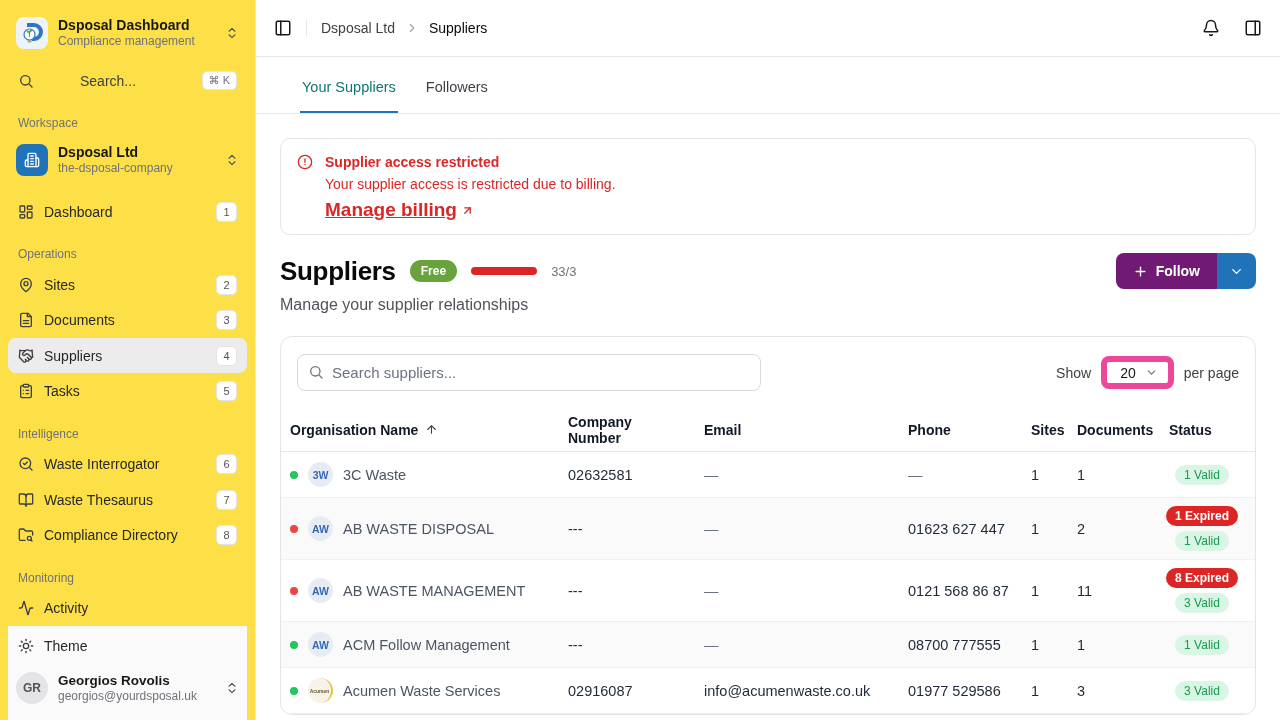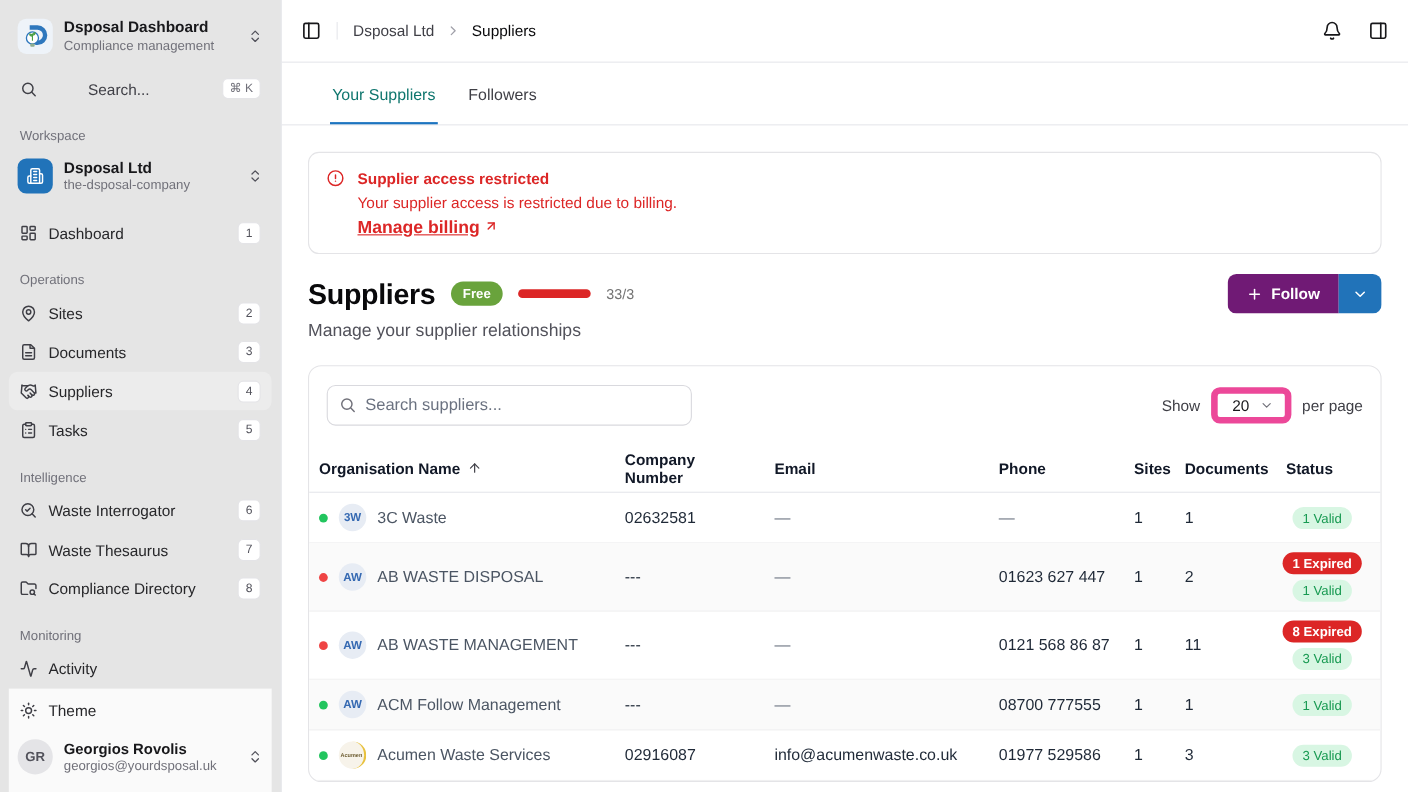--- a/index.html
+++ b/index.html
@@ -1,21 +1,21 @@
 <!DOCTYPE html>
 <html><head>
 <meta charset="utf-8">
 <style>
   * { margin:0; padding:0; box-sizing:border-box; }
   html,body { width:1280px; height:720px; overflow:hidden; background:#fff;
     font-family:"Liberation Sans", sans-serif; color:#18181b; }
   .app { display:flex; width:1280px; height:720px; }
 
   
-  .sidebar { width:256px; min-width:256px; height:720px; background:#e5e5e5;
+  .sidebar { width:256px; min-width:256px; height:720px; background:#fde047;
     border-right:1px solid #e5e7eb; display:flex; flex-direction:column; padding:12px 8px 0; }
   .side-scroll { flex:1; overflow:hidden; display:flex; flex-direction:column; }
   .app-header { display:flex; align-items:center; gap:10px; padding:4px 8px 0; margin-bottom:16px; cursor:pointer; }
   .app-logo { width:32px; height:32px; border-radius:8px; background:#eef3f9; display:flex; align-items:center; justify-content:center; flex-shrink:0; }
   .app-titles { flex:1; min-width:0; }
   .app-title { font-size:14px; font-weight:700; color:#18181b; line-height:17px; }
   .app-sub { font-size:12px; color:#71717a; line-height:15px; }
   .chevrons { color:#52525b; flex-shrink:0; }
   .search-row { display:flex; align-items:center; gap:10px; padding:6px 10px; margin:0 0 18px; color:#3f3f46; cursor:pointer; }
   .search-row .label { flex:1; font-size:14px; color:#3f3f46;margin-left:36px; }
@@ -53,38 +53,38 @@
   .tabsbar { height:57px; border-bottom:1px solid #e5e7eb; display:flex; align-items:flex-end; padding:0 24px; gap:26px; }
   .tab { font-size:14.5px; padding:17px 2px 16px; border-bottom:2px solid transparent; color:#3f3f46; cursor:pointer; }
   .tab.active { color:#0f766e; border-bottom-color:#1c74c0; font-weight:500;margin-left:20px; }
 
   .content { flex:1; overflow:hidden; padding:24px 24px 0; }
 
   .alert { border:1px solid #e4e4e7; border-radius:10px; padding:13px 16px; display:flex; gap:12px; margin-bottom:18px; }
   .alert .aicon { color:#dc2626; padding-top:2px; }
   .alert-title { font-size:14px; font-weight:700; color:#dc2626; line-height:20px; }
   .alert-msg { font-size:14px; color:#dc2626; line-height:21px; margin-top:2px; }
-  .alert-link { display:inline-flex; gap:4px; margin-top:4px; font-size:16px; font-weight:700;
+  .alert-link { display:inline-flex; align-items:center; gap:4px; margin-top:4px; font-size:19px; font-weight:700;
     color:#dc2626; text-decoration:underline; cursor:pointer; }
 
   .page-head { display:flex; align-items:center; justify-content:space-between; }
   .page-head-left { display:flex; align-items:center; gap:14px; }
   .page-title { font-size:26px; font-weight:700; color:#09090b; letter-spacing:-0.3px; }
   .plan-badge { background:#69a33c; color:#fff; font-size:12px; font-weight:600; border-radius:999px; padding:4px 11px; }
   .quota-bar { width:66px; height:8px; border-radius:4px; background:#dc2626; }
   .quota-text { font-size:13px; color:#737373; }
   .follow-btn { display:flex; height:36px; border-radius:8px; overflow:hidden; cursor:pointer; }
   .follow-main { background:#701a75; color:#fff; display:flex; align-items:center; gap:8px; padding:0 17px;
     font-size:14px; font-weight:600; }
   .follow-caret { width:39px; background:#2173b9; color:#fff; display:flex; align-items:center; justify-content:center; }
   .page-sub { font-size:16px; color:#52525b; margin-top:7px; }
 
   .card { margin-top:22px; border:1px solid #e4e4e7; border-radius:12px; overflow:hidden; }
   .card-toolbar { display:flex; align-items:center; justify-content:space-between; padding:17px 16px; }
-  .search-box { position:relative; width:332px;border-radius:17px; }
+  .search-box { position:relative; width:464px;border-radius:17px; }
   .search-box .sicon { position:absolute; left:11px; top:10px; color:#71717a; }
   .search-box input { width:100%; height:37px; border:1px solid #d9d9de; border-radius:8px; padding:0 12px 0 34px;
     font-size:15px; color:#18181b; outline:none; background:#fff; font-family:"Liberation Sans", sans-serif; }
   .search-box input::placeholder { color:#6b7280; }
   .pagesize { display:flex; align-items:center; gap:10px; font-size:14px; color:#3f3f46; }
   .select { display:flex; align-items:center; gap:9px; border:6px solid #ec4899; border-radius:8px;
     height:33px; padding:0 10px 0 13px; font-size:14px; color:#18181b; cursor:pointer; }
   .select .chev { color:#71717a; display:flex; }
 
   .tbl { width:100%; }

